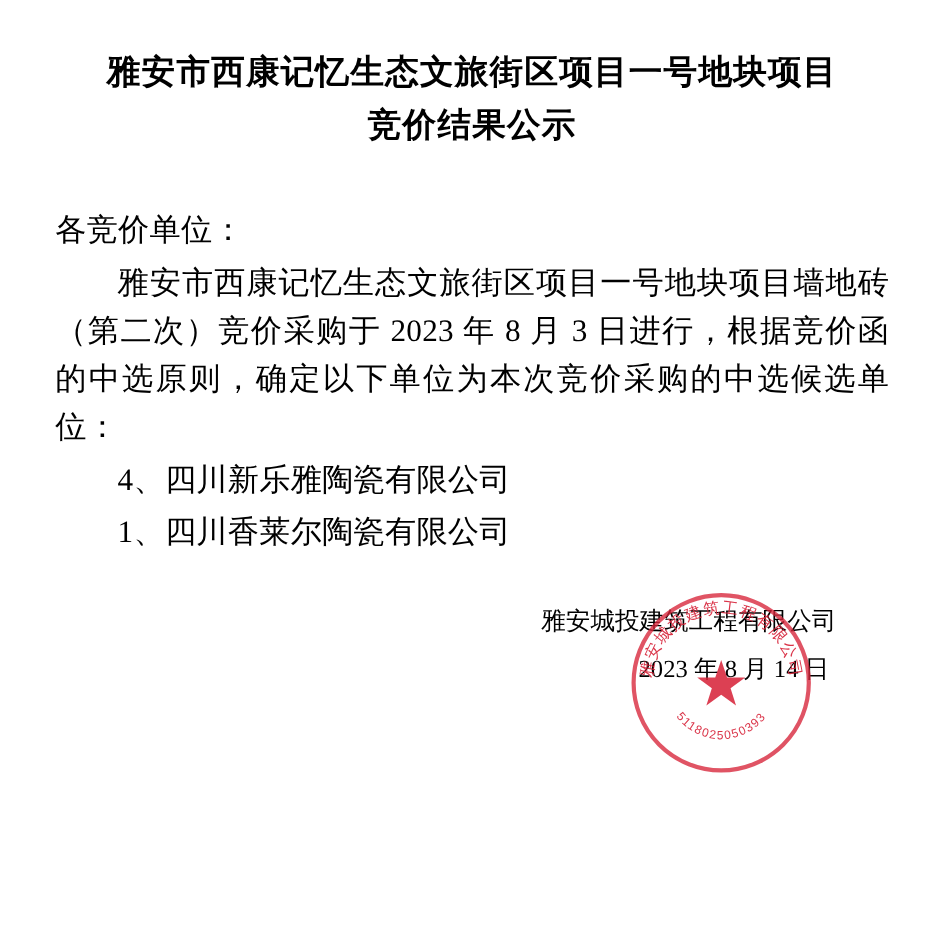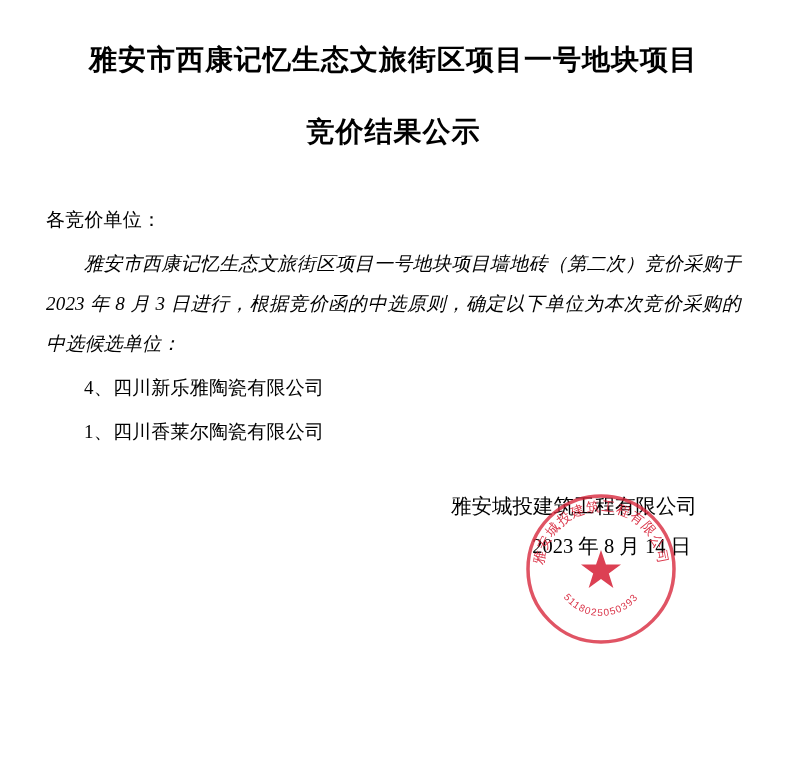--- a/index.html
+++ b/index.html
@@ -27,36 +27,34 @@
     font-family: "Liberation Sans", "DejaVu Sans", sans-serif;
     font-weight: bold;
     font-size: 28px;
     line-height: 44px;
     letter-spacing: 1px;
     margin: 10px 0 0 0;
     color: #000;
   }
   .doc-title .line2 {
     display: block;
-    margin-top: 28px;
   }
   .body-text {
     margin-top: 46px;
-    font-size: 19px;
+    font-size: 26px;
     line-height: 40px;
     letter-spacing: 0.2px;
   }
   .para {
     margin: 0 0 4px 0;
     text-align: justify;
     text-justify: inter-ideograph;
   }
   .indent {
     text-indent: 2em;
-    font-style: italic;
   }
   .list-item {
     text-indent: 2em;
     margin: 0 0 4px 0;
   }
   .signature-block {
     margin-top: 34px;
     text-align: right;
     font-size: 20.5px;
     line-height: 40px;

